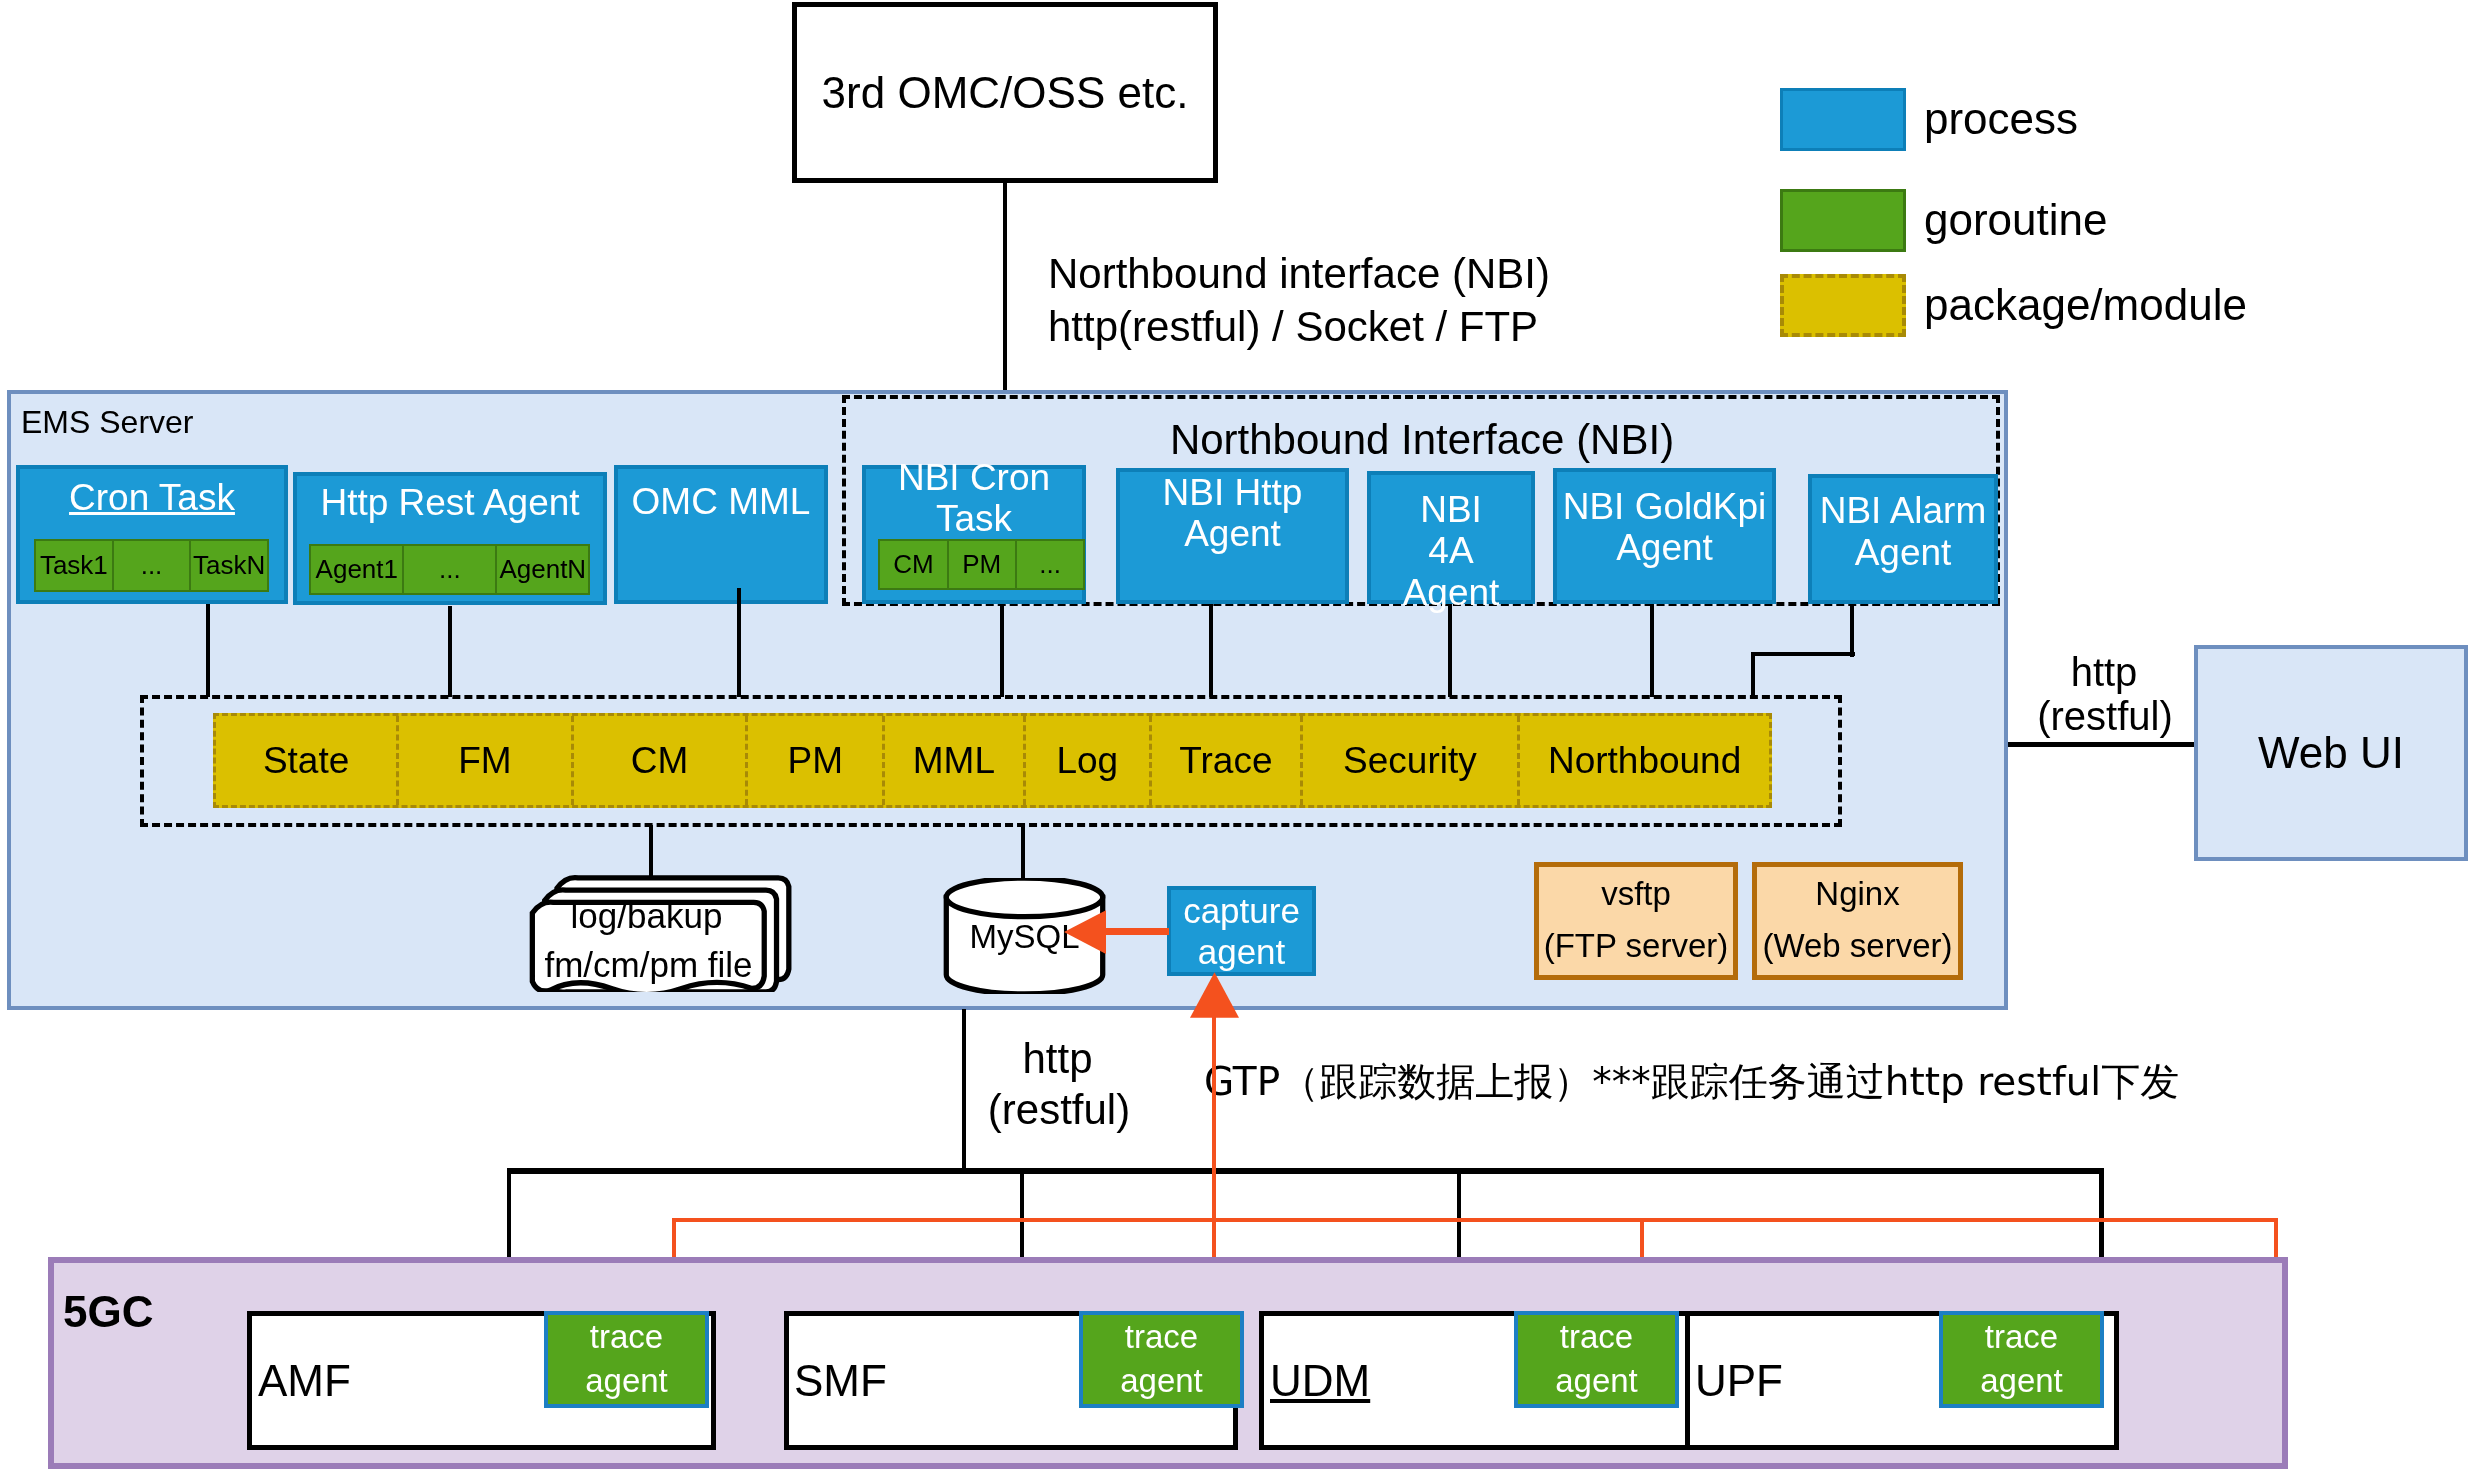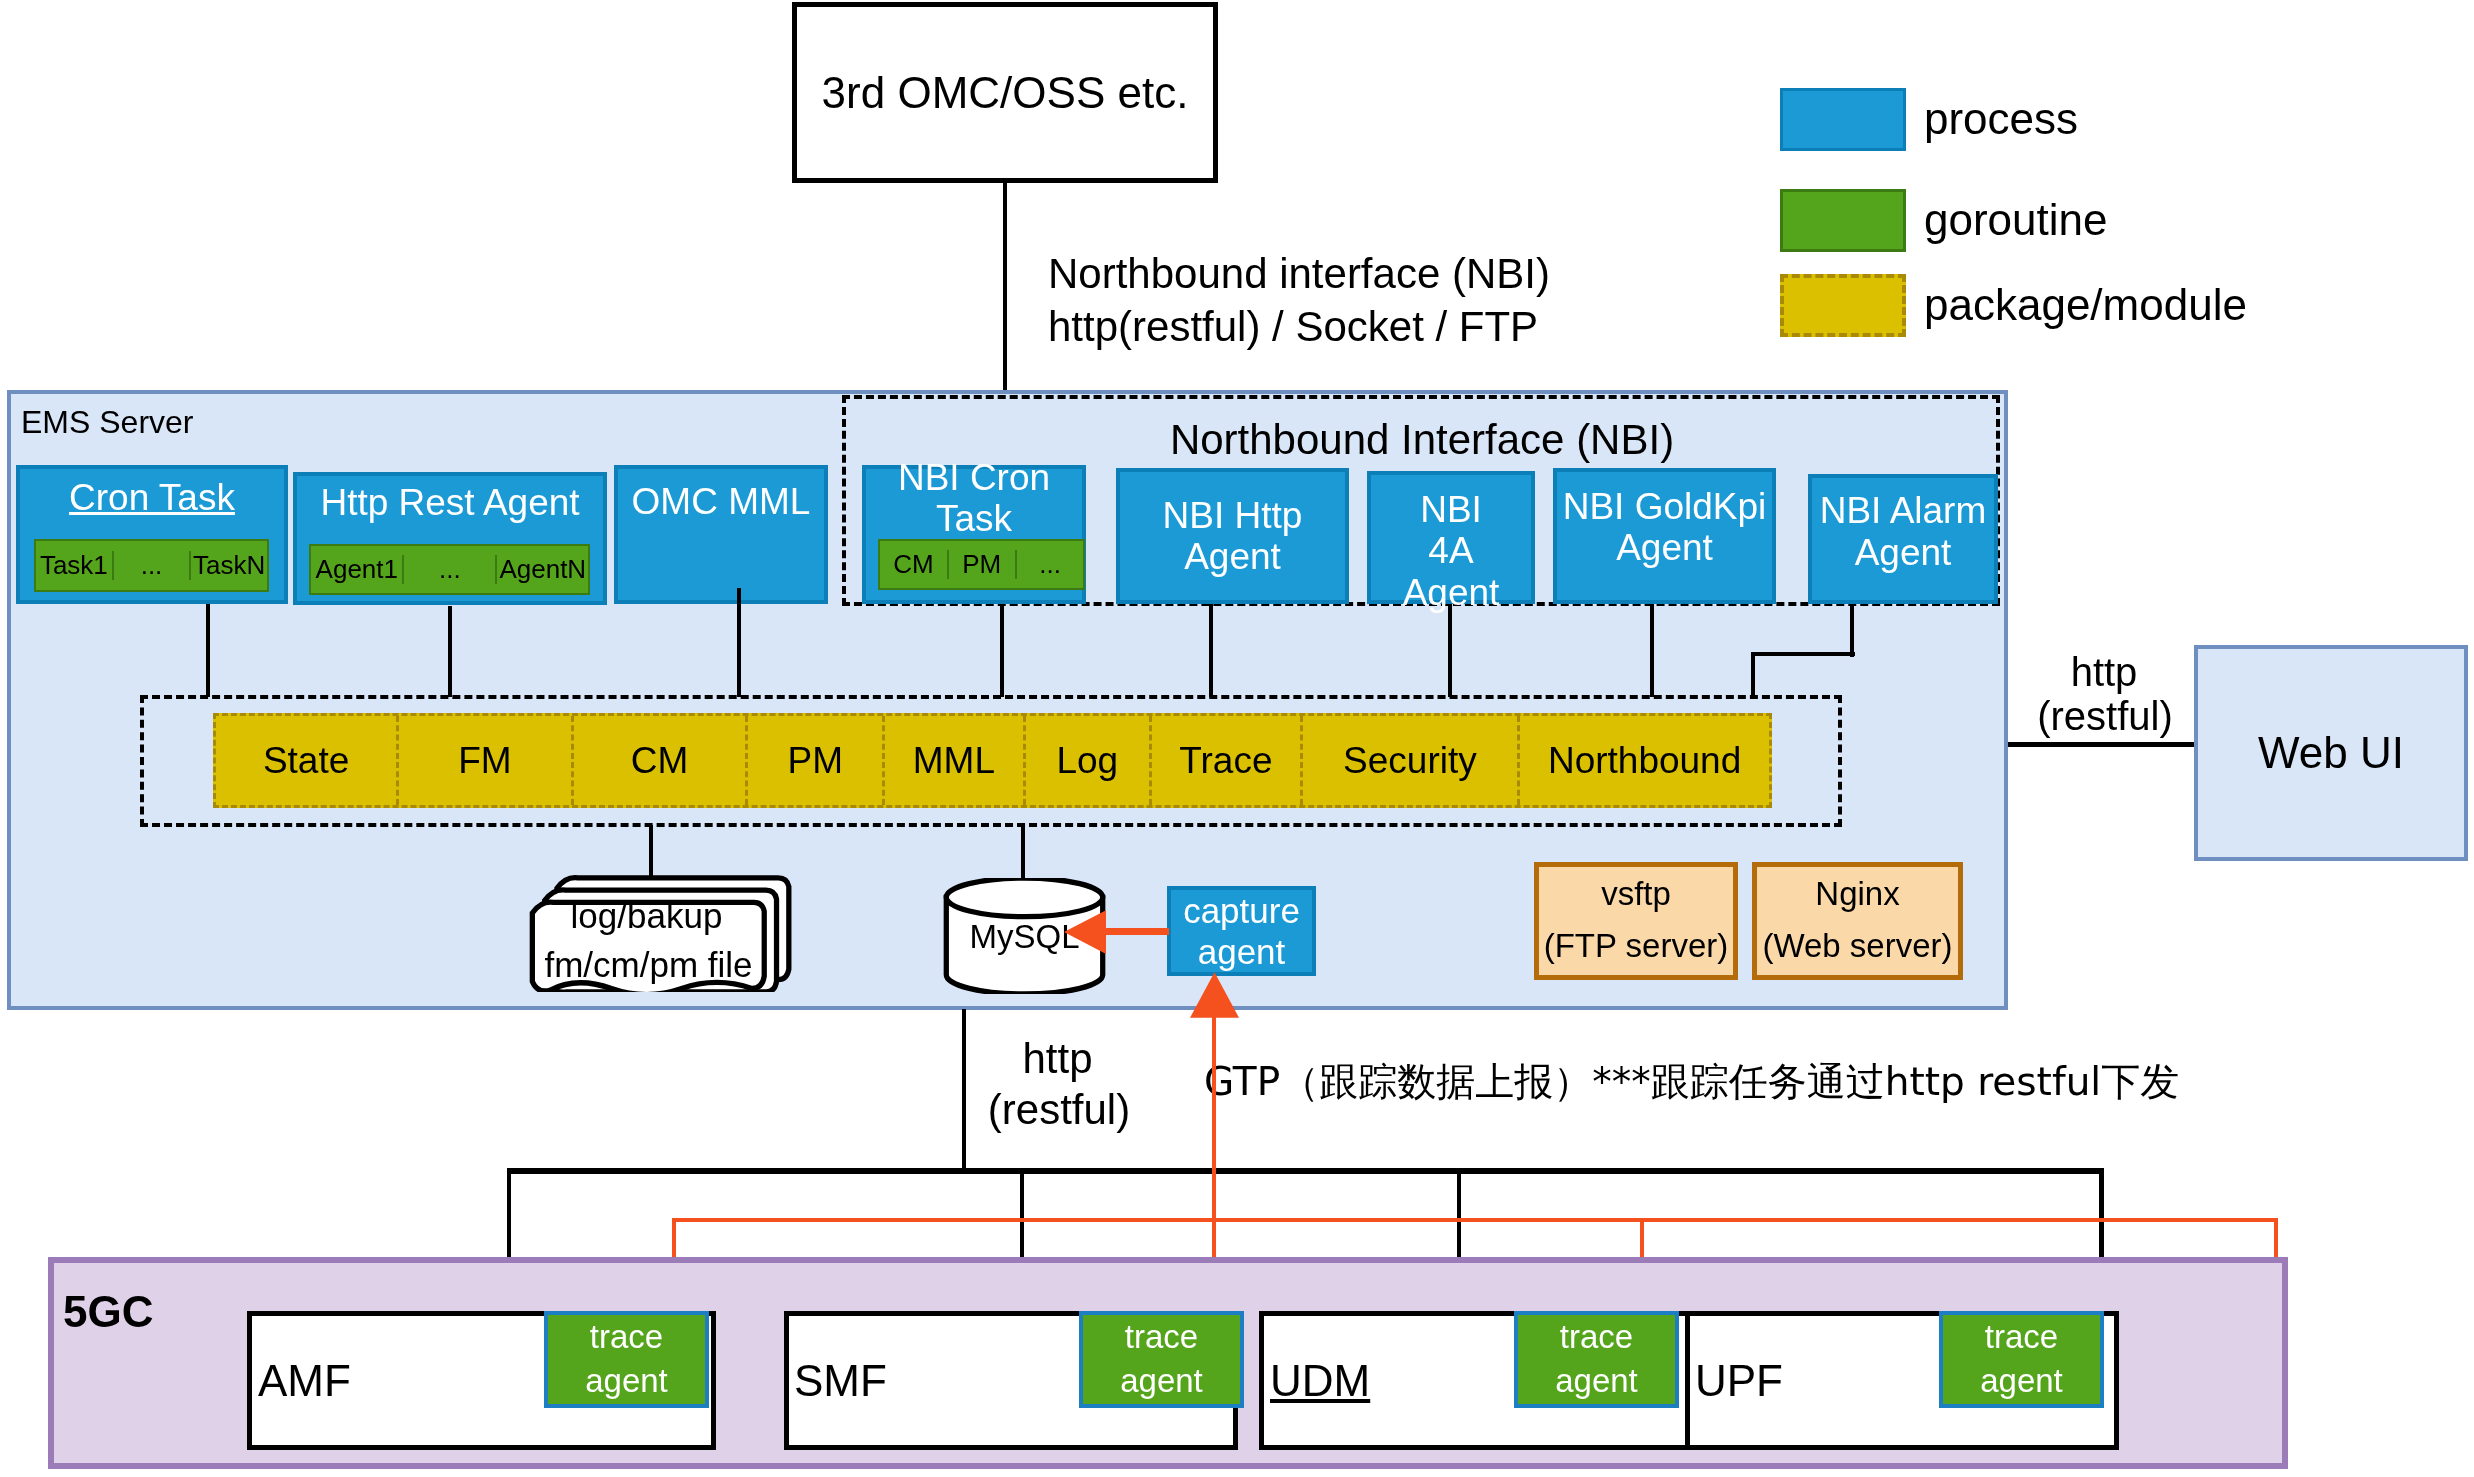--- a/index.html
+++ b/index.html
@@ -14,21 +14,21 @@
   .ctr{display:flex;align-items:center;justify-content:center;text-align:center;line-height:1.12;}
 
   
   .ems-panel{background:#D9E6F7;border:4.4px solid #6E8FBF;}
   .gc-panel{background:#DFD2E8;border:6.1px solid #9B7CB8;}
   .white-box{background:#ffffff;border:5.3px solid #000000;}
   .webui-box{background:#D9E6F7;border:4.4px solid #6E8FBF;}
 
   
   .proc{background:#1C9AD6;border:4.4px solid #0D7FB8;color:#ffffff;}
-  .goro{background:#55A51C;border:2.6px solid #3C7A12;color:#ffffff;align-items:center;}
+  .goro{background:#55A51C;border:2.6px solid #3C7A12;color:#ffffff;}
   .goro-cell{background:#55A51C;border-right:2.6px solid #3C7A12;color:#000000;}
   .goro-cell:last-child{border-right:none;}
   .mod-bar{background:#DBC000;border:3.5px dashed #A88A06;}
   .mod-cell{border-right:3.5px dashed #A88A06;color:#000000;}
   .mod-cell:last-child{border-right:none;}
   .ftp-box{background:#FBD8A8;border:5.3px solid #B46C0A;color:#000000;}
   .dash-group{border:4.4px dashed #000000;}
 
   
   .vline{background:#000000;width:4.4px;}
@@ -108,21 +108,21 @@
       <span style="font-size:37px;">NBI Cron Task</span>
     </div>
     <div class="abs goro" style="left:12.3px;top:70px;width:207px;height:51px;display:flex;">
       <span class="goro-cell ctr" style="flex:1;font-size:26px;">CM</span>
       <span class="goro-cell ctr" style="flex:1;font-size:26px;">PM</span>
       <span class="goro-cell ctr" style="flex:1;font-size:26px;">...</span>
     </div>
   </div>
   <div class="abs vline" style="left:1000px;top:604px;width:4.4px;height:93px;"></div>
 
-  <div class="abs proc ctr" style="left:1116px;top:468px;width:233px;height:136px;flex-direction:column;align-items:center;justify-content:center;">
+  <div class="abs proc ctr" style="left:1116px;top:468px;width:233px;height:136px;flex-direction:column;align-items:center;justify-content:flex-start;">
     <span style="font-size:37px;display:block;width:158px;">NBI Http Agent</span>
   </div>
   <div class="abs vline" style="left:1209px;top:604px;width:4.4px;height:93px;"></div>
 
   <div class="abs proc ctr" style="left:1367px;top:471px;width:168px;height:133px;flex-direction:column;padding-top:14px;align-items:center;justify-content:flex-start;">
     <span style="font-size:37px;display:block;width:114px;">NBI 4A Agent</span>
   </div>
   <div class="abs vline" style="left:1448px;top:604px;width:4.4px;height:93px;"></div>
 
   <div class="abs proc ctr" style="left:1553px;top:468px;width:223px;height:136px;flex-direction:column;padding-top:14px;align-items:center;justify-content:flex-start;">

